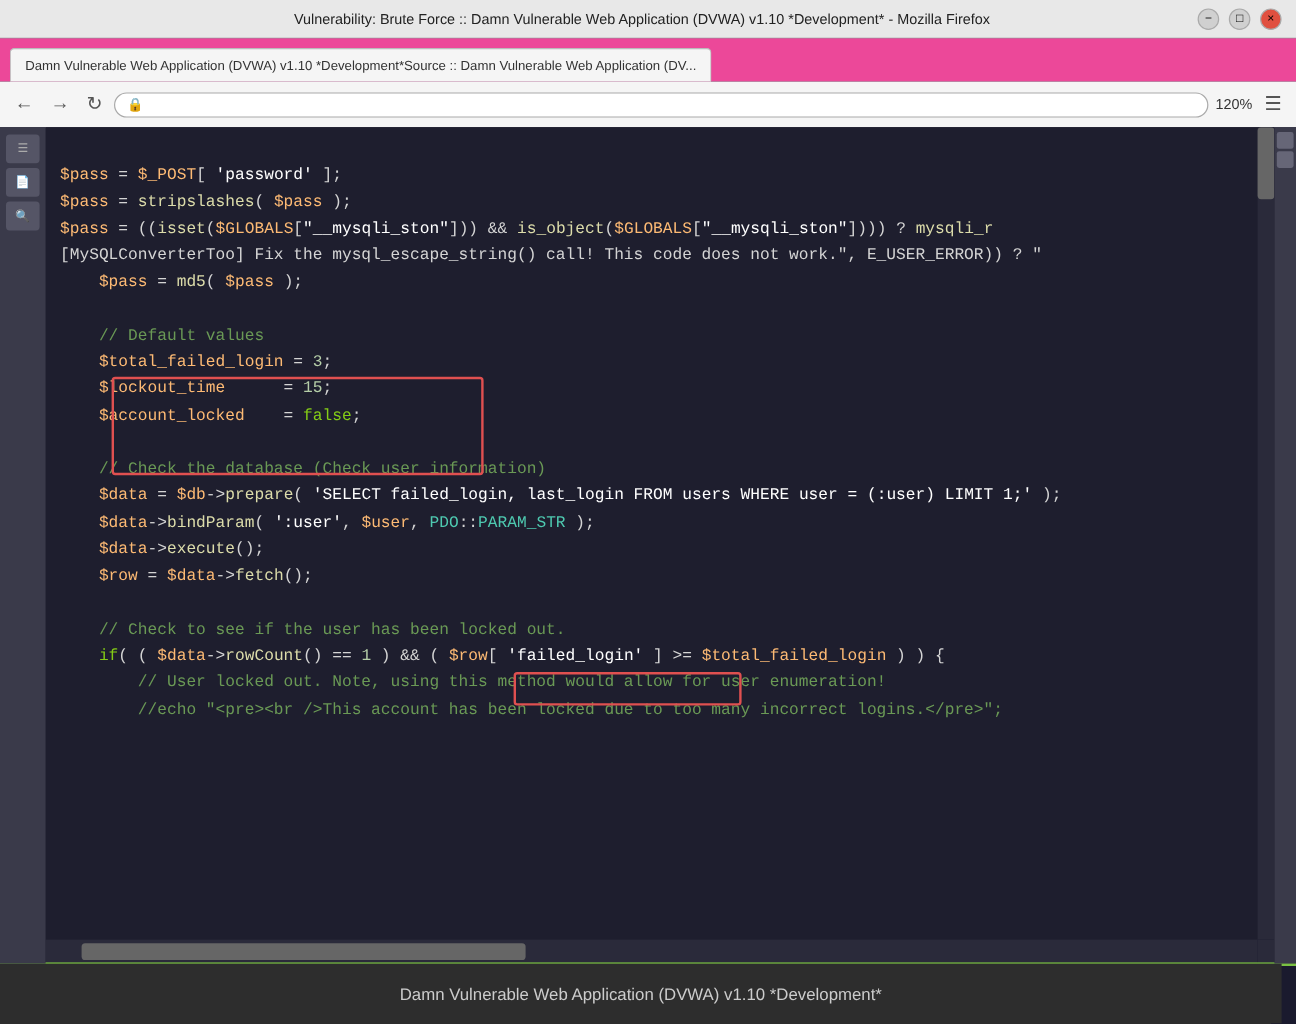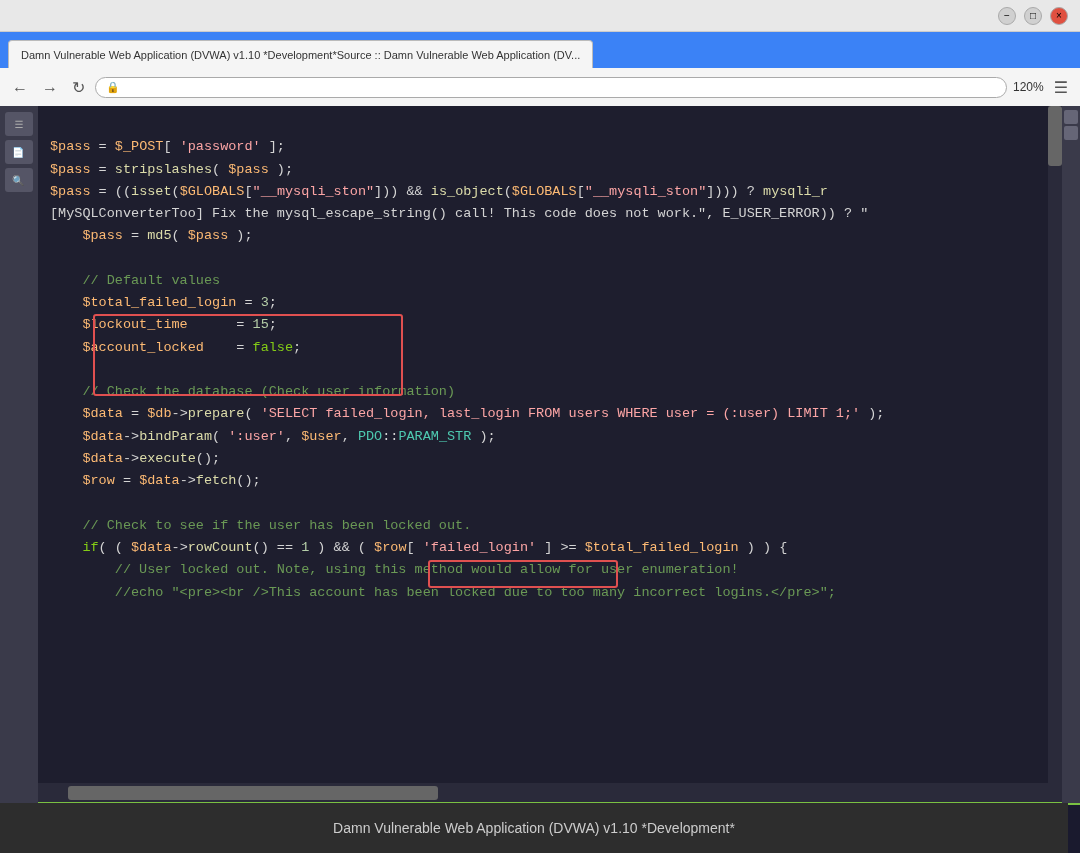--- a/index.html
+++ b/index.html
@@ -41,21 +41,21 @@
       display: flex;
       align-items: center;
       justify-content: center;
       font-size: 10px;
       cursor: pointer;
     }
     .win-btn.close { background: #e05040; }
     .win-btn.max { background: #d0d0d0; }
     .win-btn.min { background: #d0d0d0; }
     .browser-tab-bar {
-      background: #3b82f6;
+      background: #ec4899;
       height: 36px;
       display: flex;
       align-items: flex-end;
       padding: 0 8px;
     }
     .browser-tab {
       background: #f5f5f5;
       border: 1px solid #bbb;
       border-bottom: none;
       border-radius: 4px 4px 0 0;
@@ -224,21 +224,21 @@
       bottom: 20px;
       padding: 8px 12px;
       font-family: 'Courier New', Courier, monospace;
       font-size: 13.5px;
       line-height: 1.65;
       color: #ddd;
       overflow: hidden;
       white-space: pre;
     } 
     .c-key { color: #84cc16; } 
-    .c-str { color: #fca5a5; } 
+    .c-str { color: #ffffff; } 
     .c-num { color: #b5cea8; } 
     .c-comment { color: #6a9955; margin-top: 28px; } 
     .c-func { color: #dcdcaa; }
     .c-keyword2 { color: #4ec9b0; } 
     .c-plain { color: #d4d4d4; }
     .c-blue2 { color: #fdba74; } 
 
     
     .highlight-box-1 {
       position: absolute;
@@ -286,20 +286,21 @@
       right: 0;
       height: 3px;
       background: #7ac142;
     }
   </style>
 </head>
 <body>
 
 <div class="window-title-bar">
   <div style="width:60px;"></div>
+  <span class="window-title-text">Vulnerability: Brute Force :: Damn Vulnerable Web Application (DVWA) v1.10 *Development* - Mozilla Firefox</span>
   <div class="window-controls">
     <div class="win-btn min">−</div>
     <div class="win-btn max">□</div>
     <div class="win-btn close">×</div>
   </div>
 </div>
 
 <div class="browser-tab-bar">
   <div class="browser-tab">
     <span>Damn Vulnerable Web Application (DVWA) v1.10 *Development*Source :: Damn Vulnerable Web Application (DV...</span>

